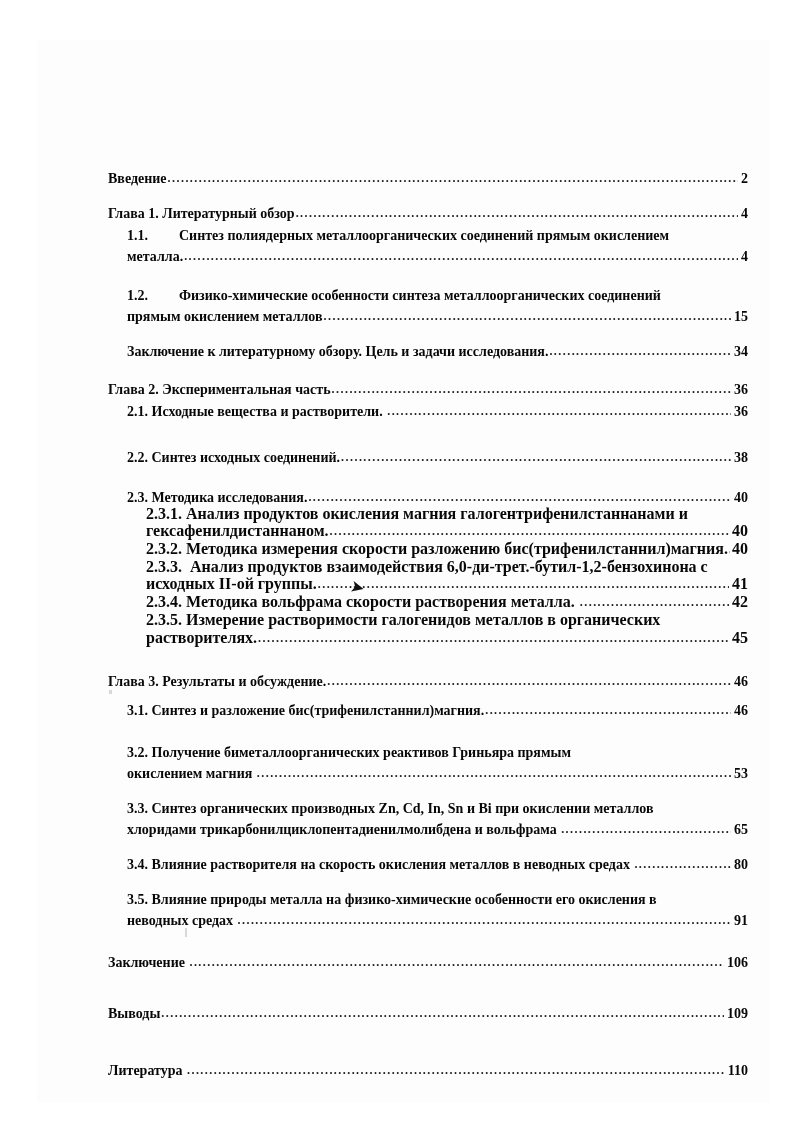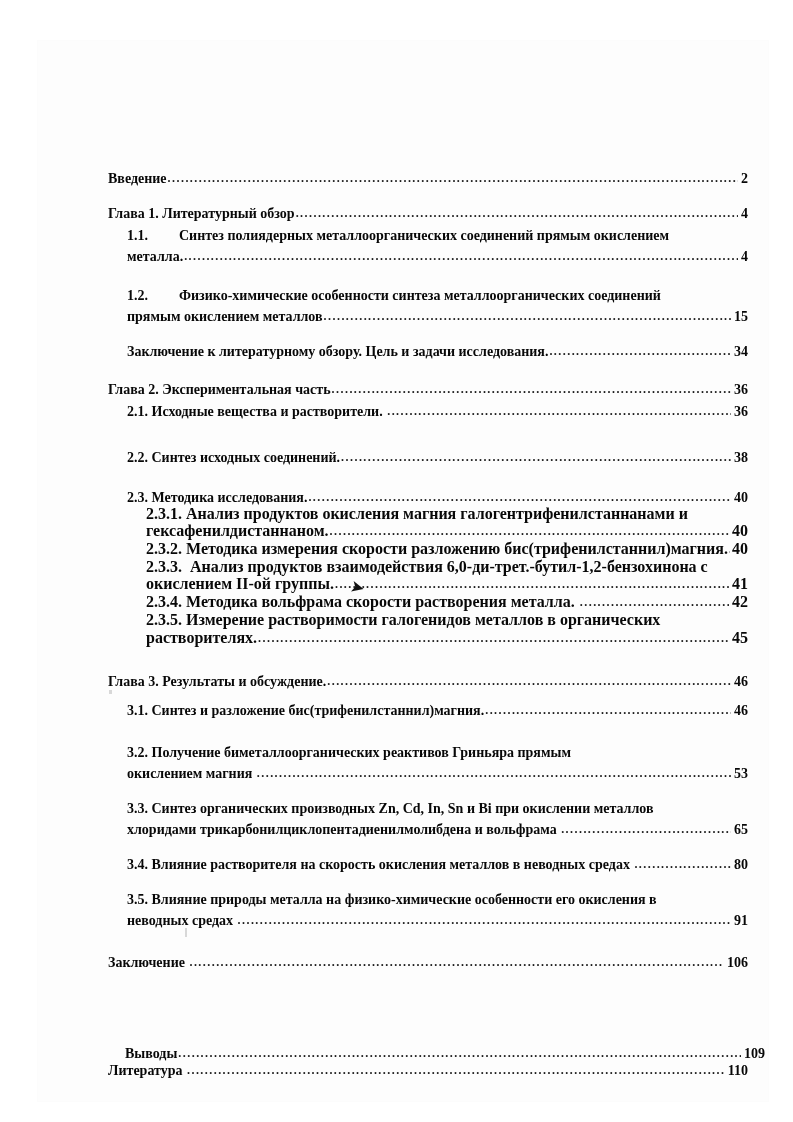--- a/index.html
+++ b/index.html
@@ -241,21 +241,21 @@
       </div>
     </div>
 
     <div class="entry small" style="left:146px; top:559px; width:602px;">
       <div class="line plain">
         <span class="label">2.3.3.  Анализ продуктов взаимодействия 6,0-ди-трет.-бутил-1,2-бензохинона с</span>
       </div>
     </div>
     <div class="entry small" style="left:146px; top:576px; width:602px;">
       <div class="line">
-        <span class="label">окислением II-ой группы.</span>
+        <span class="label">исходных II-ой группы.</span>
         <span class="leader"></span>
         <span class="pageno">41</span>
       </div>
     </div>
 
     <div class="entry small" style="left:146px; top:594px; width:602px;">
       <div class="line">
         <span class="label">2.3.4. Методика вольфрама скорости растворения металла. </span>
         <span class="leader"></span>
         <span class="pageno">42</span>
@@ -339,21 +339,21 @@
     </div>
 
     <div class="entry lvl0" style="left:108px; top:954px; width:640px;">
       <div class="line">
         <span class="label">Заключение </span>
         <span class="leader"></span>
         <span class="pageno">106</span>
       </div>
     </div>
 
-    <div class="entry lvl0" style="left:125px; top:1005px; width:640px;margin-top:40px;">
+    <div class="entry lvl0" style="left:108px; top:1005px; width:640px;">
       <div class="line">
         <span class="label">Выводы</span>
         <span class="leader"></span>
         <span class="pageno">109</span>
       </div>
     </div>
 
     <div class="entry lvl0" style="left:108px; top:1062px; width:640px;">
       <div class="line">
         <span class="label">Литература </span>

